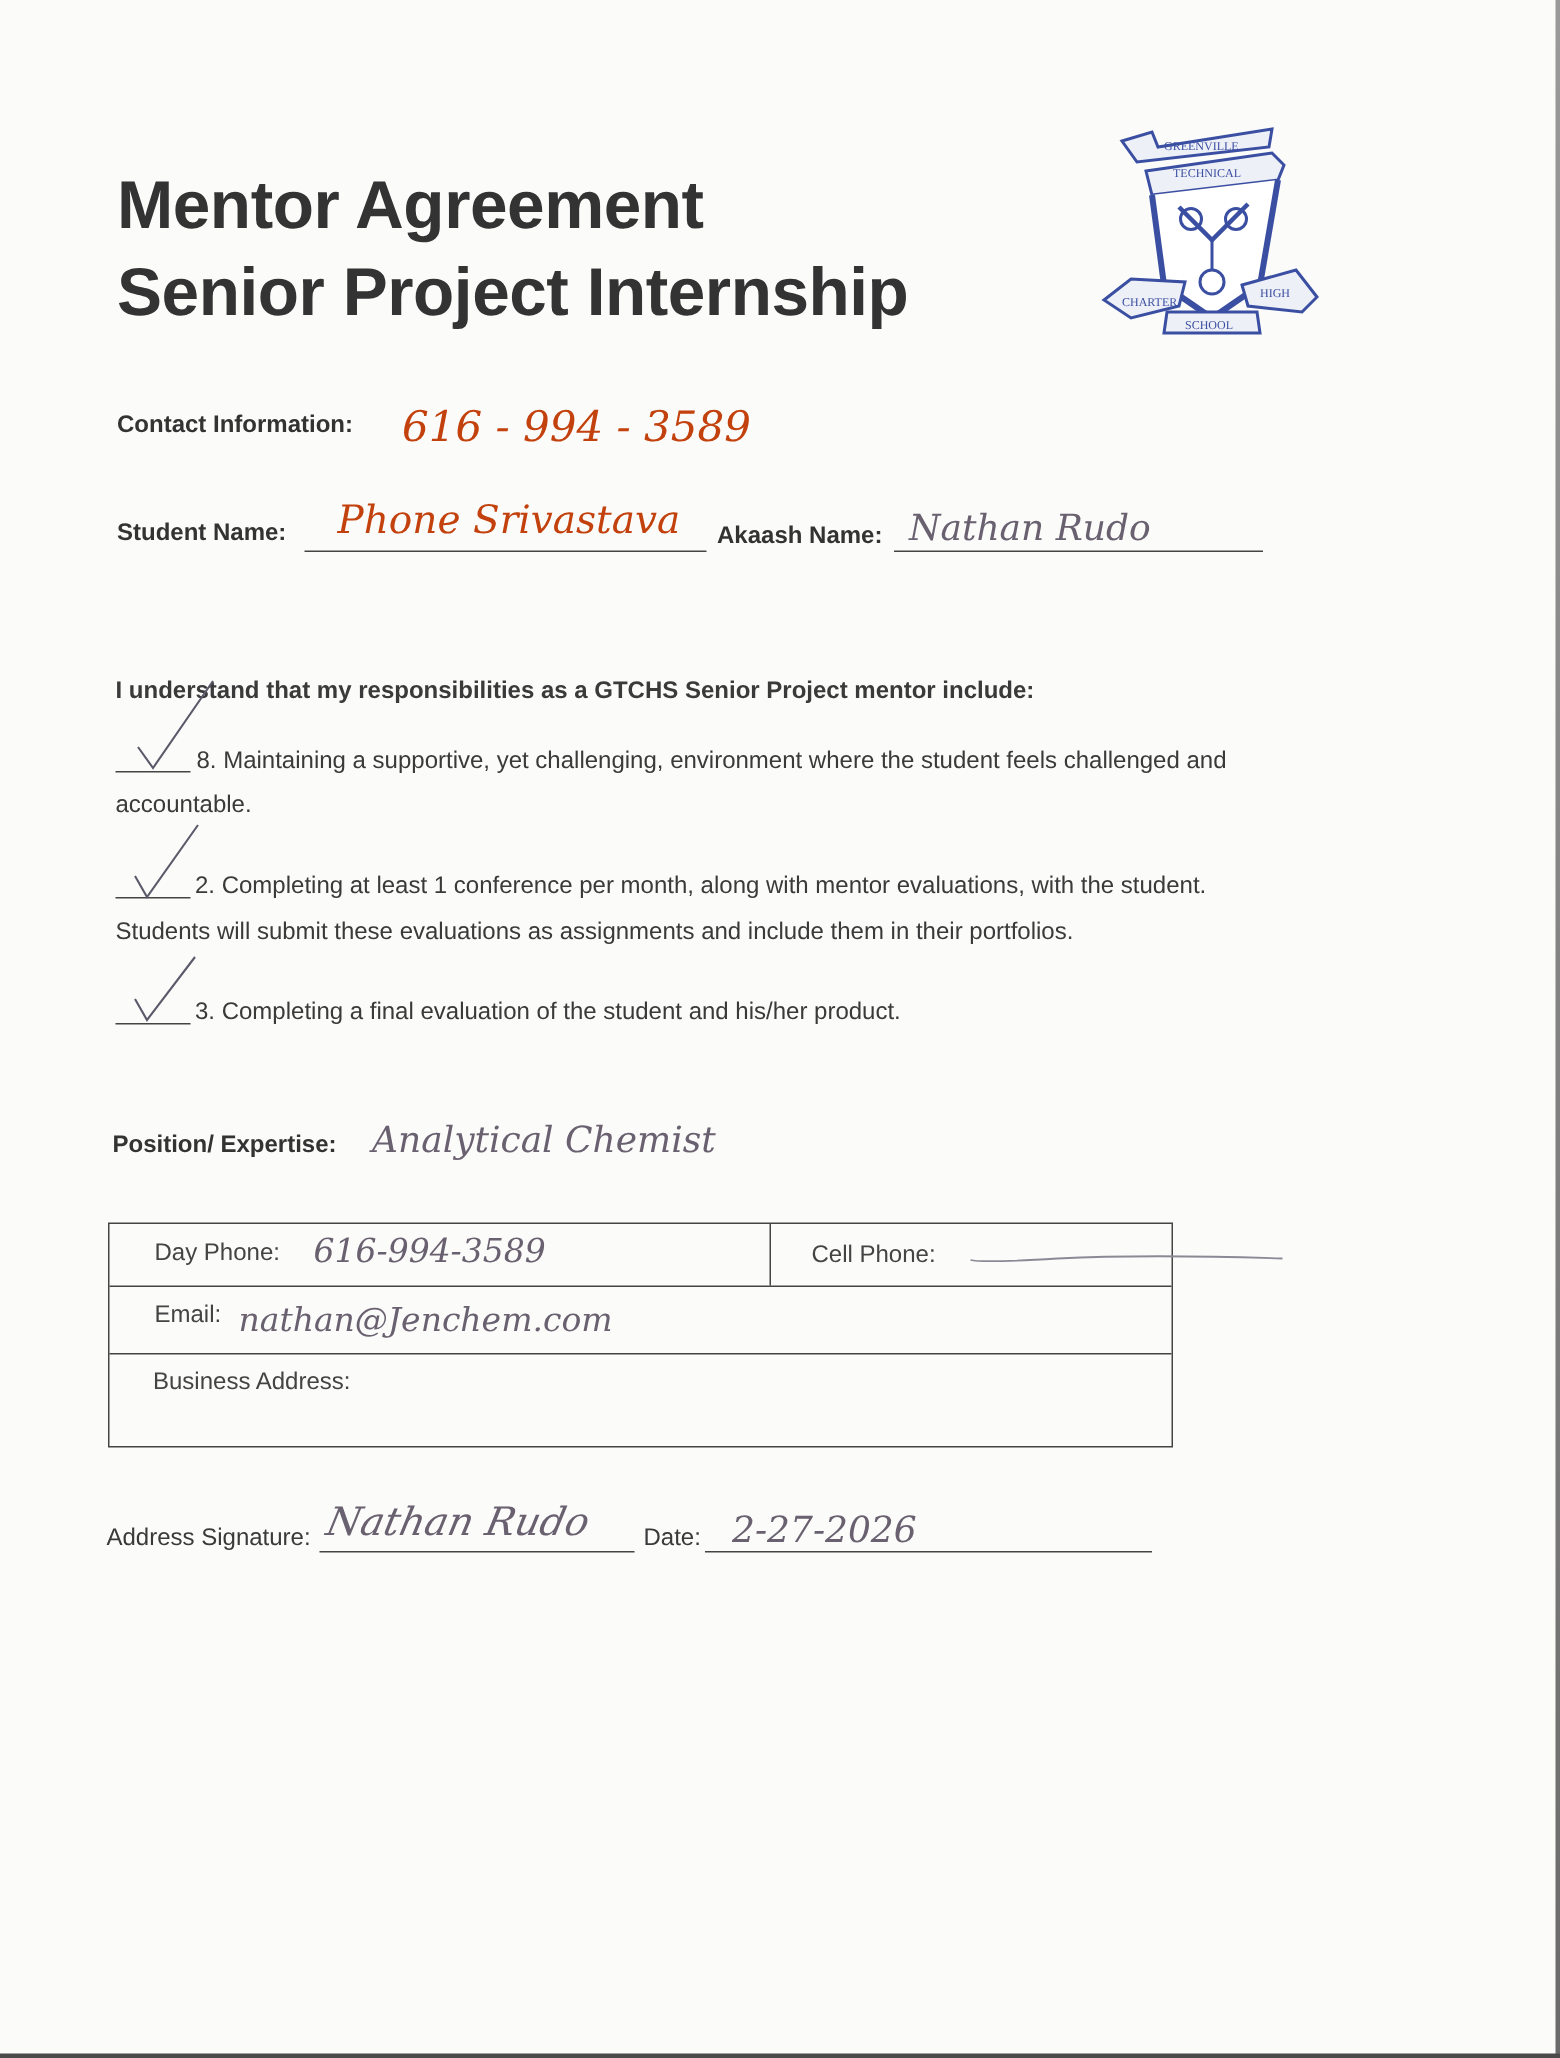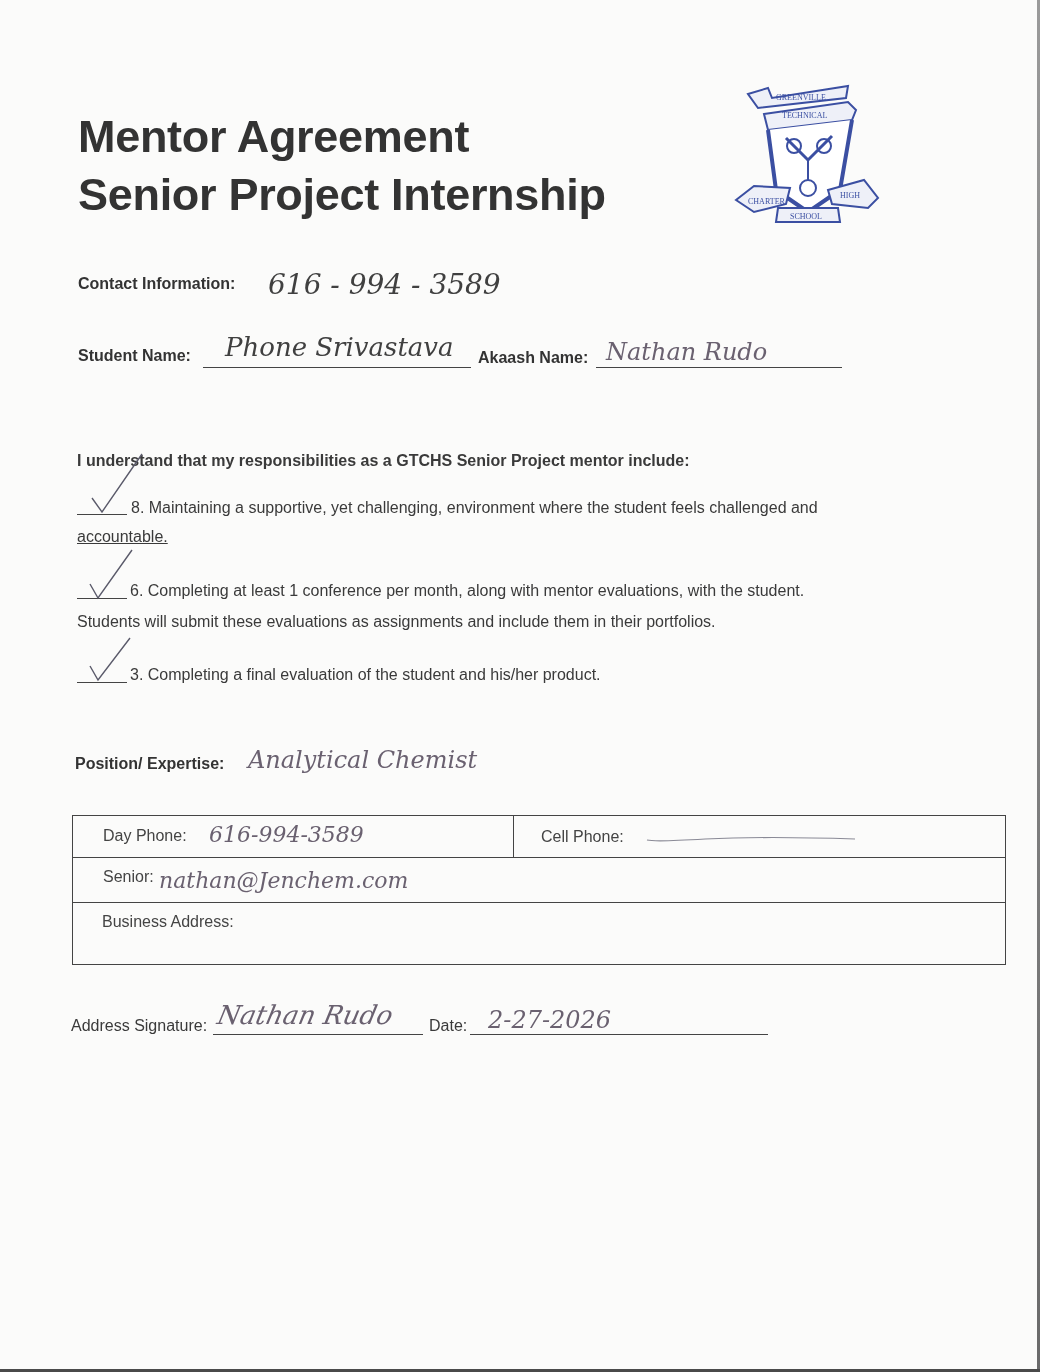--- a/index.html
+++ b/index.html
@@ -8,26 +8,26 @@
     background:#fbfbfa;
     font-family:"Liberation Sans", sans-serif;
     color:#2e2e2e;
   }
   .edge-bottom { position:absolute; left:0; right:0; bottom:0; height:3px; background:#4a4a4a; }
   .edge-right { position:absolute; top:0; right:0; bottom:0; width:3px; background:linear-gradient(#9a9a9a,#6a6a6a); }
   .title { position:absolute; left:78px; top:108px; font-size:45px; font-weight:bold; line-height:58px; color:#333; letter-spacing:-0.3px; }
   .logo { position:absolute; left:728px; top:80px; width:160px; height:150px; }
   .label { position:absolute; font-size:16px; color:#333; }
   .label.bold { font-weight:bold; }
-  .hand { position:absolute; font-family:"DejaVu Serif", serif; font-style:italic; color:#404040; }
+  .hand { position:absolute; font-family:"DejaVu Serif", serif; font-style:italic; color:#c2410c; }
   .hand.pencil { color:#6a6170; }
   .uline { position:absolute; border-bottom:1px solid #444; }
   .body-text { position:absolute; font-size:16px; color:#3a3a3a; white-space:nowrap; }
   .check { position:absolute; }
-  .tbl { position:absolute; left:72px; top:815px; width:934px; height:150px; border:1.5px solid #444; box-sizing:border-box; }
+  .tbl { position:absolute; left:72px; top:815px; width:710px; height:150px; border:1.5px solid #444; box-sizing:border-box; }
   .tbl .row { position:absolute; left:0; right:0; border-bottom:1.5px solid #444; box-sizing:border-box; }
   .tbl .vdiv { position:absolute; left:440px; top:0; height:41px; border-left:1.5px solid #444; }
   .cell-label { position:absolute; font-size:16px; color:#444; }
 </style>
 </head>
 <body>
 
 <div class="edge-right"></div>
 <div class="edge-bottom"></div>
 
@@ -70,27 +70,27 @@
 <div class="uline" style="left:596px; top:367px; width:246px;"></div>
 <div class="hand pencil" style="left:606px; top:338px; font-size:24px; white-space:nowrap;">Nathan Rudo</div>
 
 <div class="body-text" style="left:77px; top:452px;font-weight:bold;">I understand that my responsibilities as a GTCHS Senior Project mentor include:</div>
 
 <div class="uline" style="left:77px; top:514px; width:50px;"></div>
 <svg class="check" style="left:88px; top:452px;" width="60" height="64">
   <path d="M4 46 L14 60 L54 2" fill="none" stroke="#5a5a6a" stroke-width="1.4"></path>
 </svg>
 <div class="body-text" style="left:131px; top:499px;">8. Maintaining a supportive, yet challenging, environment where the student feels challenged and</div>
-<div class="body-text" style="left:77px; top:528px;text-decoration:underline;">accountable.</div>
+<div class="body-text" style="left:77px; top:528px;">accountable.</div>
 
 <div class="uline" style="left:77px; top:598px; width:50px;"></div>
 <svg class="check" style="left:88px; top:548px;" width="50" height="52">
   <path d="M2 36 L10 50 L44 2" fill="none" stroke="#5a5a6a" stroke-width="1.4"></path>
 </svg>
-<div class="body-text" style="left:130px; top:582px;">6. Completing at least 1 conference per month, along with mentor evaluations, with the student.</div>
+<div class="body-text" style="left:130px; top:582px;">2. Completing at least 1 conference per month, along with mentor evaluations, with the student.</div>
 <div class="body-text" style="left:77px; top:613px;">Students will submit these evaluations as assignments and include them in their portfolios.</div>
 
 <div class="uline" style="left:77px; top:682px; width:50px;"></div>
 <svg class="check" style="left:88px; top:636px;" width="50" height="48">
   <path d="M2 30 L10 44 L42 2" fill="none" stroke="#5a5a6a" stroke-width="1.4"></path>
 </svg>
 <div class="body-text" style="left:130px; top:666px;">3. Completing a final evaluation of the student and his/her product.</div>
 
 <div class="label bold" style="left:75px; top:755px;">Position/ Expertise:</div>
 <div class="hand pencil" style="left:248px; top:746px; font-size:24px; white-space:nowrap;">Analytical Chemist</div>
@@ -101,21 +101,21 @@
   <div class="row" style="top:42px; height:45px;"></div>
 
   <div class="cell-label" style="left:30px; top:11px;">Day Phone:</div>
   <div class="hand pencil" style="left:136px; top:6px; font-size:22px; white-space:nowrap;">616-994-3589</div>
 
   <div class="cell-label" style="left:468px; top:12px;">Cell Phone:</div>
   <svg style="position:absolute; left:572px; top:18px;" width="212" height="10">
     <path d="M2 6 Q10 8 60 5 Q120 2 210 5" fill="none" stroke="#8a8a96" stroke-width="1.2"></path>
   </svg>
 
-  <div class="cell-label" style="left:30px; top:52px;">Senior:</div>
+  <div class="cell-label" style="left:30px; top:52px;">Email:</div>
   <div class="hand pencil" style="left:86px; top:52px; font-size:22px; white-space:nowrap;">nathan@Jenchem.com</div>
 
   <div class="cell-label" style="left:29px; top:97px;">Business Address:</div>
   <div class="hand pencil" style="left:190px; top:96px; font-size:20px;"></div>
 </div>
 
 <div class="body-text" style="left:71px; top:1017px;">Address Signature:</div>
 <div class="uline" style="left:213px; top:1034px; width:210px;"></div>
 <div class="hand pencil" style="left:218px; top:1000px; font-size:26px; white-space:nowrap; transform:skewX(-12deg);">Nathan Rudo</div>
 

